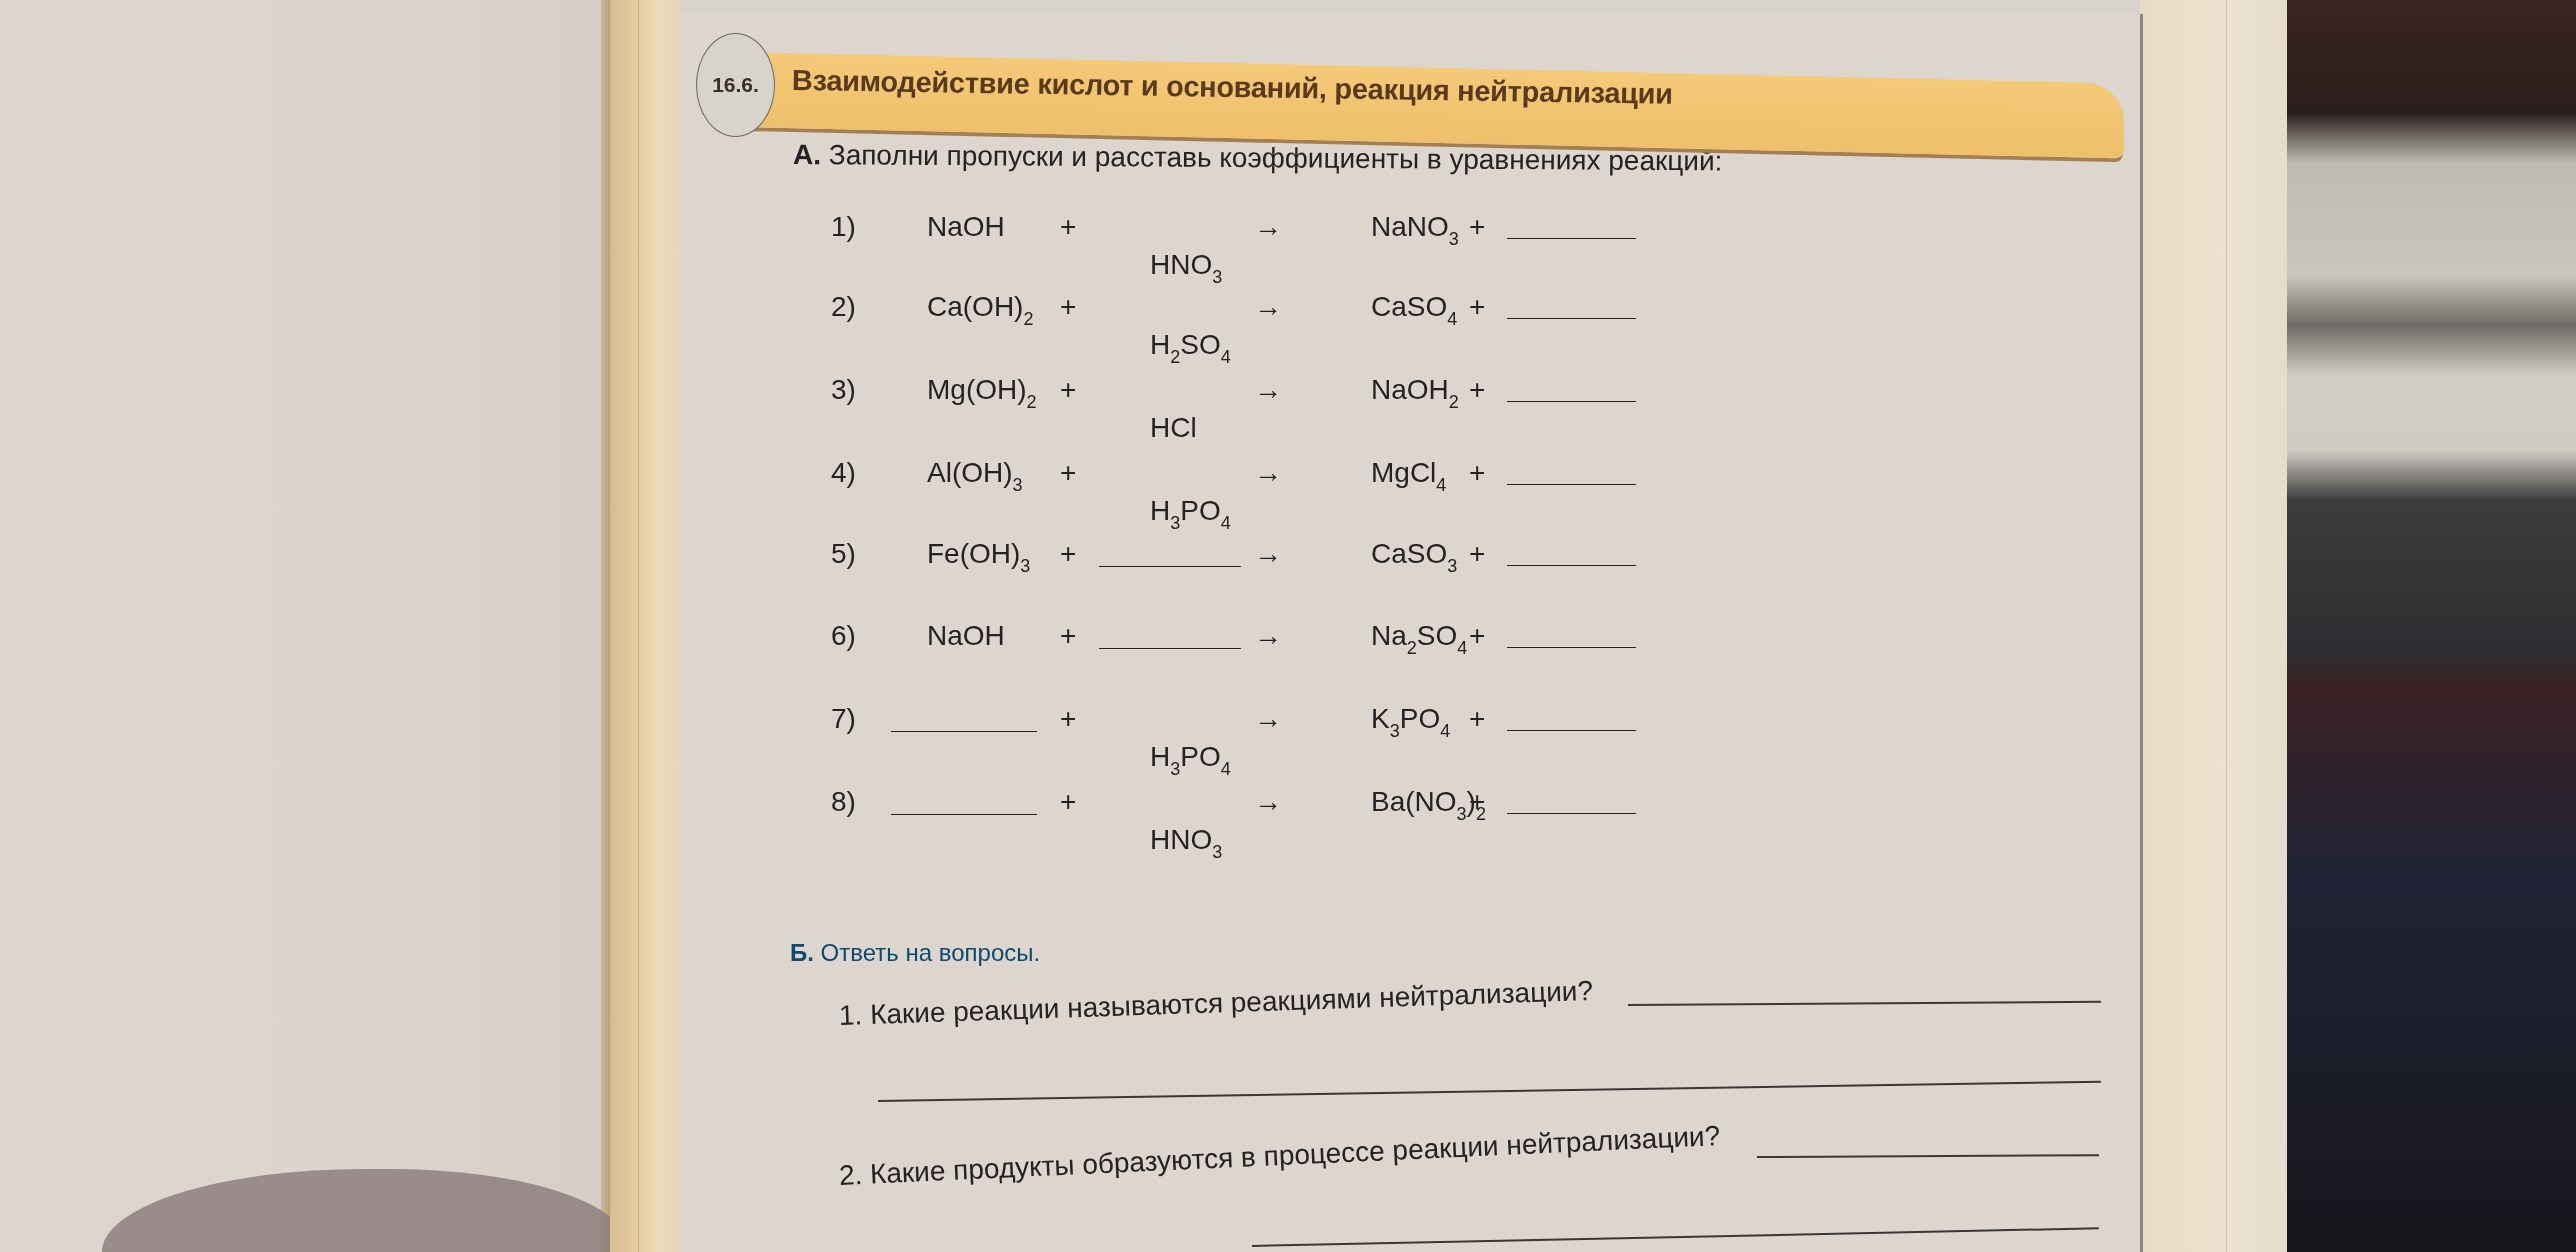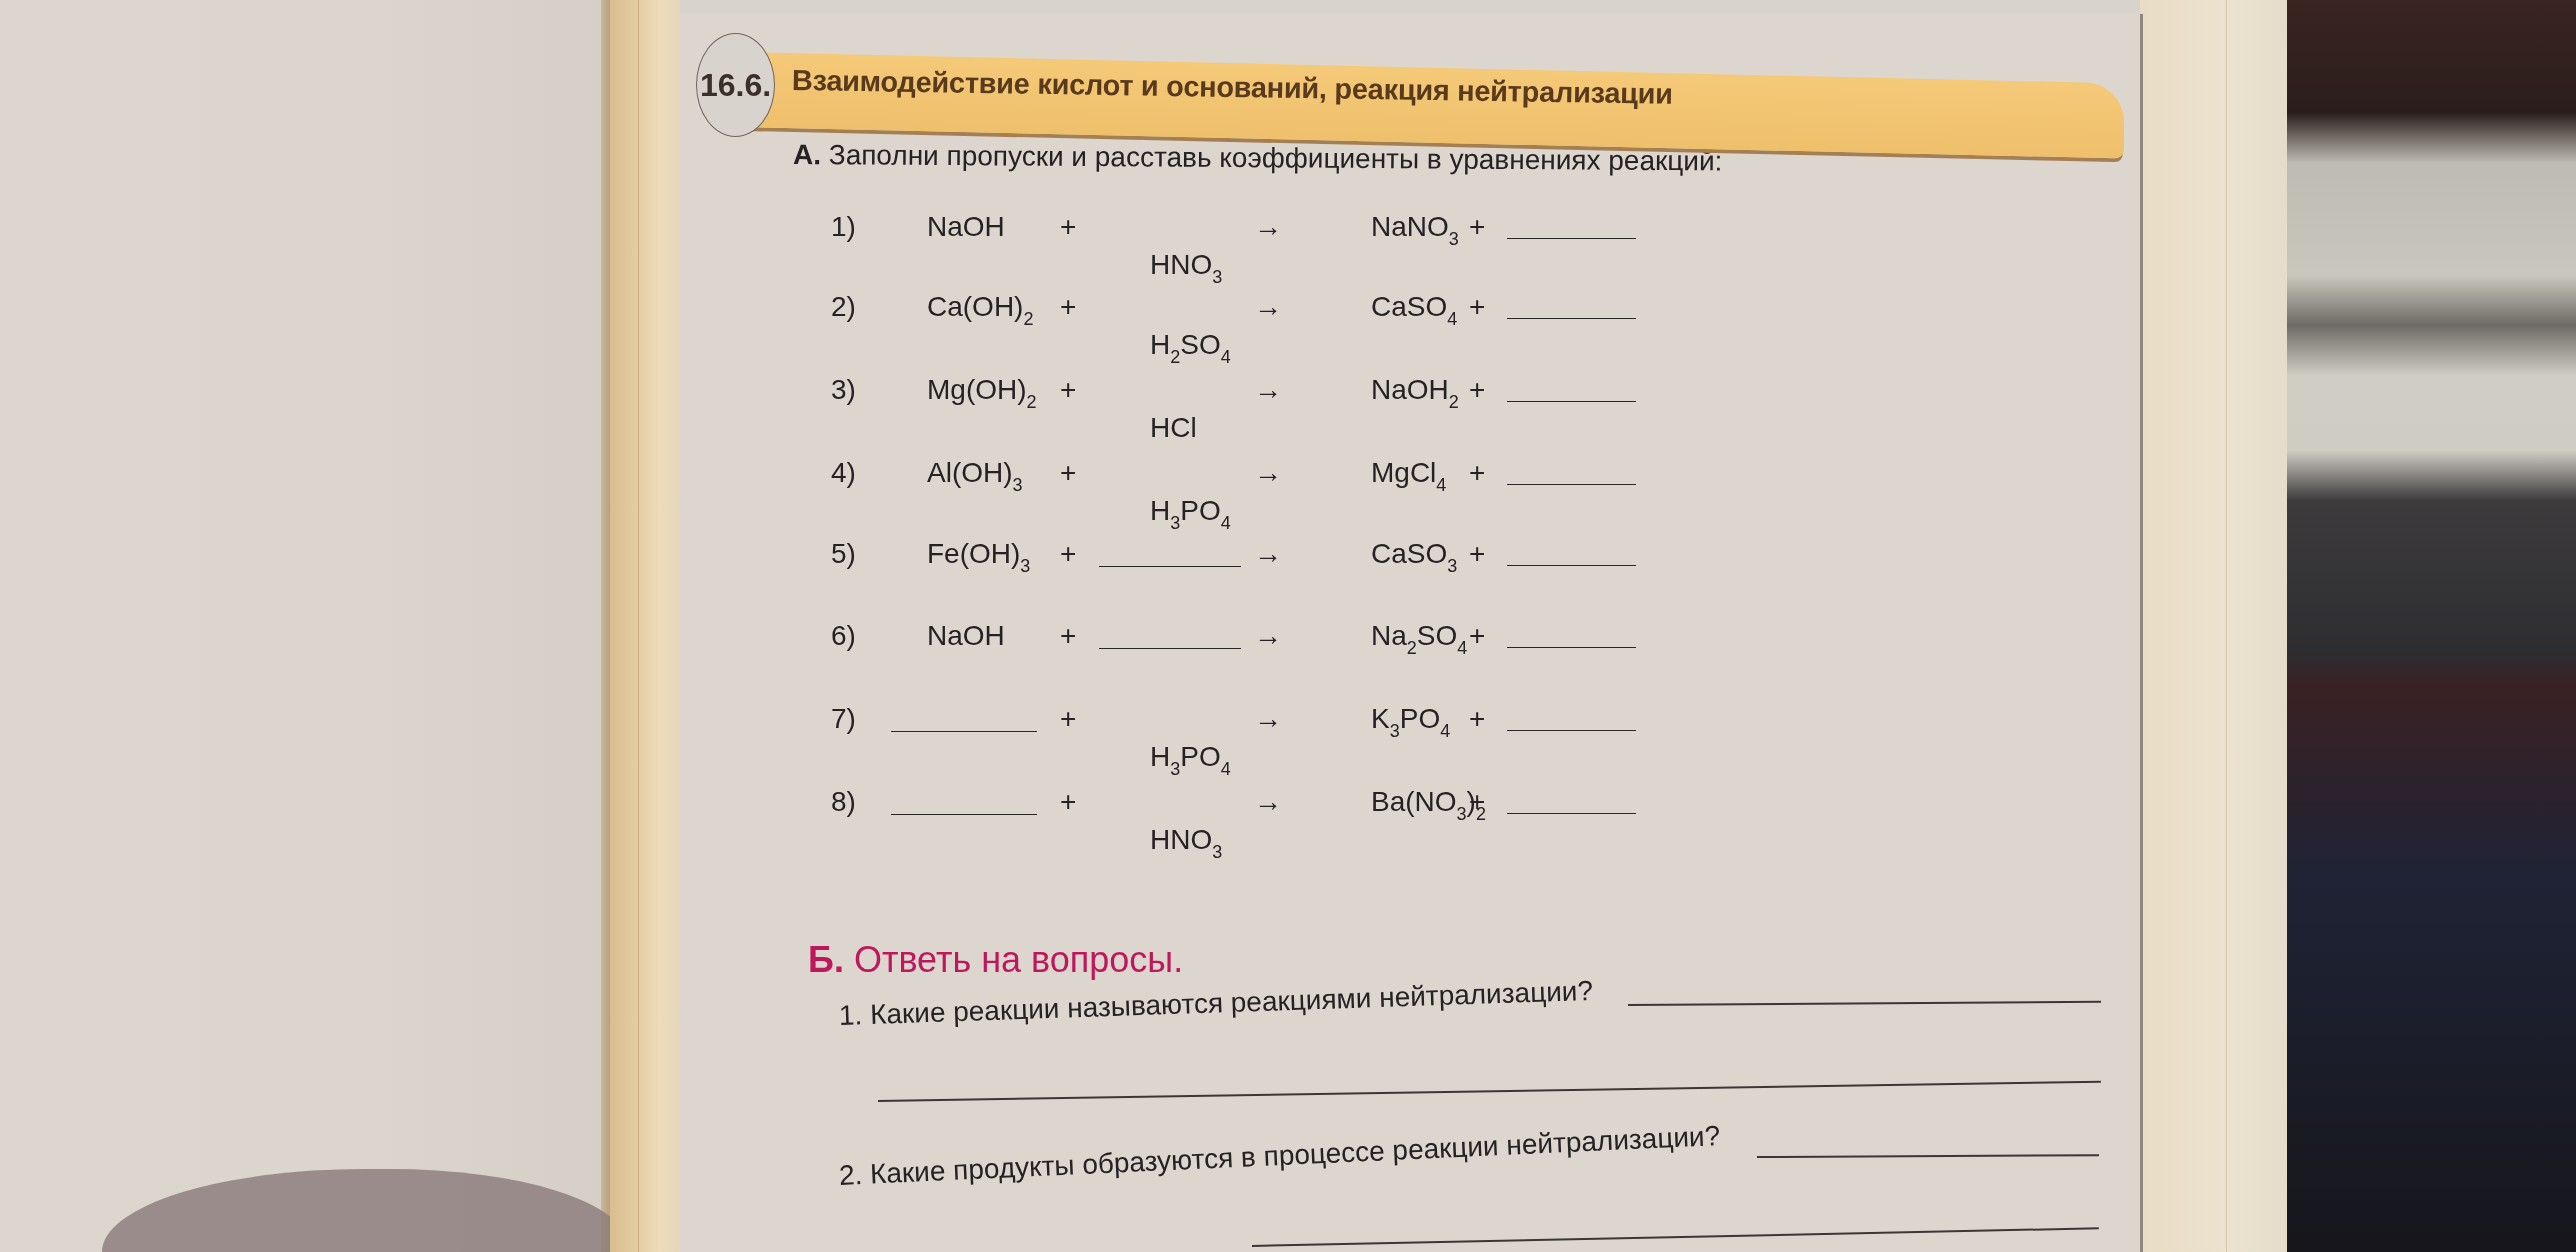--- a/index.html
+++ b/index.html
@@ -45,21 +45,21 @@
     
     .sheet {
       position: absolute; left: 680px; top: 14px; width: 1460px; height: 1252px;
       background: #dcd6cf;
       border-right: 3.8px solid #8e8882;
     }
     .badge {
       position: absolute; left: 696px; top: 33px; width: 77px; height: 102px;
       border-radius: 50%; background: #d8d3cd; border: 1.9px solid #6d6660;
       display: flex; align-items: center; justify-content: center;
-      font-weight: bold; font-size: 32px; color: #3a2f2a; z-index: 3;
+      font-weight: bold; font-size: 21px; color: #3a2f2a; z-index: 3;
     }
     .title-banner {
       position: absolute; left: 738px; top: 52px; width: 1386px; height: 75px;
       background: linear-gradient(180deg, #f4c978 0%, #efc06c 100%);
       border-radius: 3.8px 38px 9px 3.8px;
       transform: skewY(1.3deg); transform-origin: left;
       box-shadow: 0 5.1px 0 -1.3px #a57f52;
       z-index: 2;
     }
     .title-text {
@@ -83,21 +83,21 @@
     .c-plus1 { left: 229px; }
     .c-r2    { left: 319px; margin-top: 38px; }
     .c-arrow { left: 423px; }
     .c-p1    { left: 524px; margin-left: 16px; }
     .c-plus2 { left: 638px; }
     .c-blank2 { left: 676px; top: 27px !important; width: 129px; border-bottom: 1.9px solid #2b2626; height: 0; }
     .blank-left { left: 60px; top: 28px !important; width: 146px; border-bottom: 1.9px solid #2b2626; height: 0; }
     .blank-mid  { left: 268px; top: 28px !important; width: 142px; border-bottom: 1.9px solid #2b2626; height: 0; }
     sub { font-size: 18px; vertical-align: -9px; }
     .section-b {
-      position: absolute; left: 808px; top: 939px; font-size: 36px; color: #be185d; white-space: nowrap;
+      position: absolute; left: 790px; top: 939px; font-size: 24px; color: #0c4a6e; white-space: nowrap;
     }
     .question {
       position: absolute; font-size: 28px; color: #262224; white-space: nowrap;
       transform-origin: left;
     }
     .q1 { left: 839px; top: 1000px; transform: rotate(-1.9deg); }
     .q2 { left: 839px; top: 1160px; transform: rotate(-2.6deg); }
     .answer-line {
       position: absolute; height: 0; border-bottom: 2.6px solid #3c3634; transform-origin: left;
     }

